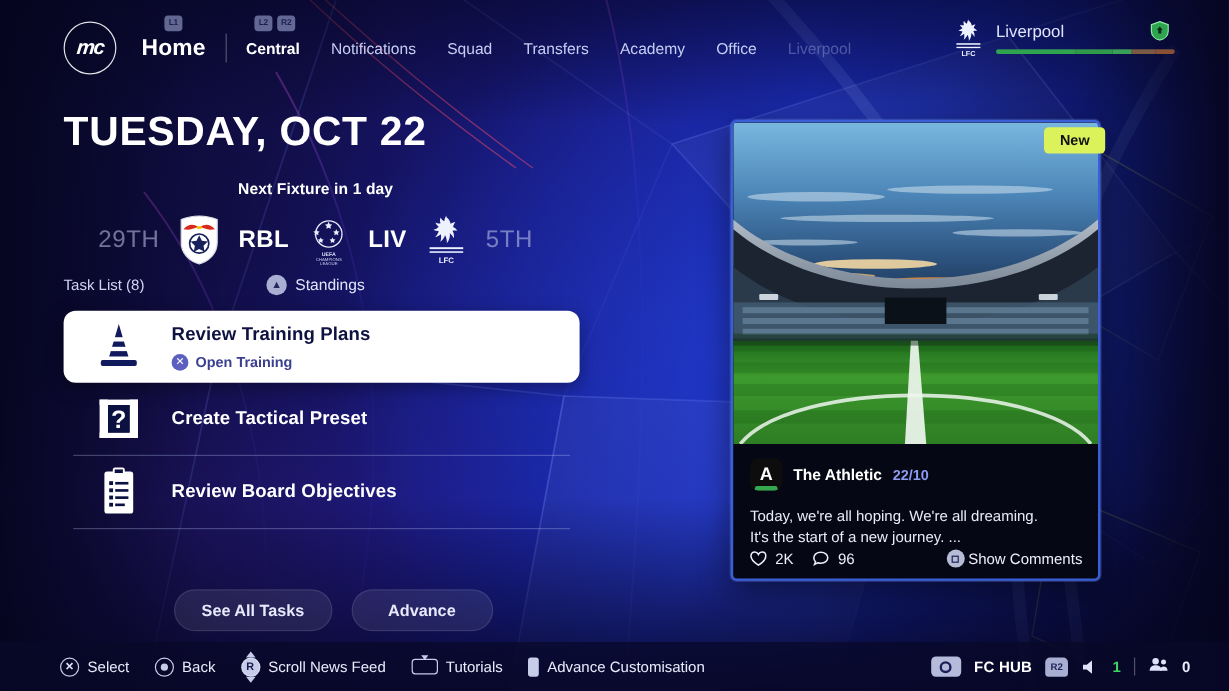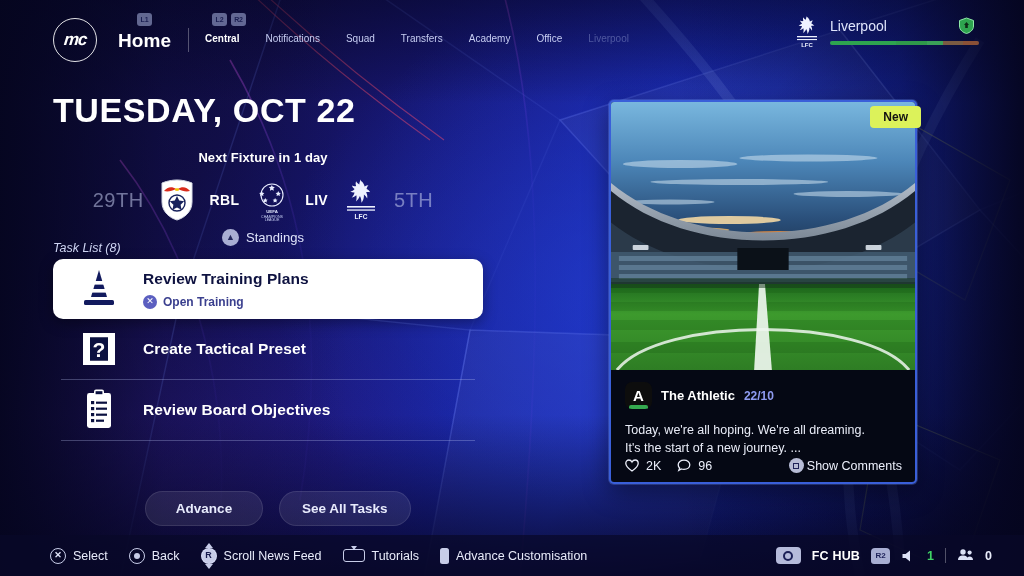--- a/index.html
+++ b/index.html
@@ -46,21 +46,21 @@
     font-size: 19px; font-weight: 700; color: #ffffff; letter-spacing: 0.1px;
   }
   .nav-sep {
     position: absolute; left: 188px; top: 28px; width: 1px; height: 24px;
     background: rgba(255,255,255,0.30);
   }
   .nav-tabs {
     position: absolute; left: 205px; top: 33px;
     display: flex; align-items: baseline; gap: 26px;
   }
-  .nav-tab { font-size: 10px; color: #c6cdf2; white-space: nowrap; }
+  .nav-tab { font-size: 13px; color: #c6cdf2; white-space: nowrap; }
   .nav-tab.active { color: #ffffff; font-weight: 700; }
   .nav-tab.dim { color: rgba(150,162,215,0.45); }
 
   .bumper {
     position: absolute; width: 15px; height: 13px; border-radius: 3px;
     background: rgba(172,182,225,0.55);
     display: flex; align-items: center; justify-content: center;
     font-size: 7px; font-weight: 700; color: #1b1f52; letter-spacing: -0.2px;
   }
   .bumper.b-l1 { left: 137px; top: 13px; }
@@ -93,38 +93,38 @@
 
   .fixture-wrap { position: absolute; left: 53px; top: 150px; width: 420px; }
   .fixture-head {
     text-align: center; font-size: 13px; font-weight: 700; color: #ffffff;
     letter-spacing: 0.1px; margin-bottom: 12px;
   }
   .fixture-row {
     display: flex; align-items: center; justify-content: center; gap: 13px; height: 46px;
   }
   .pos { font-size: 20px; font-weight: 400; color: rgba(196,204,238,0.55); letter-spacing: 0.5px; }
-  .team-abbr { font-size: 14px; font-weight: 800; color: #fff; letter-spacing: 0.3px; }
+  .team-abbr { font-size: 20px; font-weight: 800; color: #fff; letter-spacing: 0.3px; }
   .crest-box { width: 40px; height: 44px; display: flex; align-items: center; justify-content: center; }
   .comp-logo { width: 40px; height: 42px; display:flex; align-items:center; justify-content:center; }
   .standings-row {
     display: flex; align-items: center; justify-content: center; gap: 7px; margin-top: 6px;
   }
   .btn-glyph {
     width: 17px; height: 17px; border-radius: 50%;
     background: rgba(208,214,244,0.80);
     display: inline-flex; align-items: center; justify-content: center;
     font-size: 9px; color: #23275c; line-height: 1;
   }
   .standings-label { font-size: 13px; color: #dfe3fa; }
 
   
   .tasklist-label {
-    position: absolute; left: 53px; top: 241px;
-    font-size: 12.5px; color: #cfd5f3; font-style: italic;
+    position: absolute; left: 53px; top: 231px;
+    font-size: 12.5px; color: #cfd5f3;
   }
   .tasks { position: absolute; left: 53px; top: 259px; width: 430px; }
   .task {
     display: flex; align-items: center; height: 60px; padding-left: 16px;
     border-radius: 10px; position: relative;
   }
   .task.selected {
     background: #ffffff;
     box-shadow: 0 4px 14px rgba(0,0,0,0.35);
   }
@@ -488,22 +488,22 @@
       </div>
       <div class="t-text">
         <div class="t-title">Review Board Objectives</div>
       </div>
     </div>
 
     <div class="divider"></div>
   </div>
 
   <div class="task-buttons">
+    <div class="pill">See All Tasks</div>
     <div class="pill">Advance</div>
-    <div class="pill">See All Tasks</div>
   </div>
 
   <div class="news-card">
     <div class="news-new">New</div>
 
     <div class="news-img">
       <svg viewBox="0 0 308 268" preserveAspectRatio="none">
         <defs>
           <linearGradient id="sky" x1="0" y1="0" x2="0" y2="1">
             <stop offset="0%" stop-color="#79b7de"></stop>

